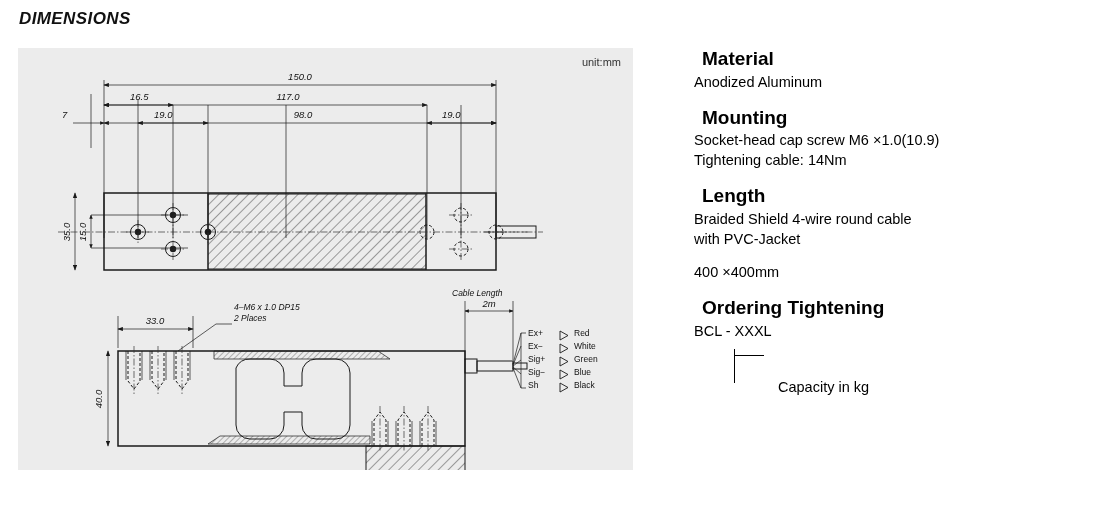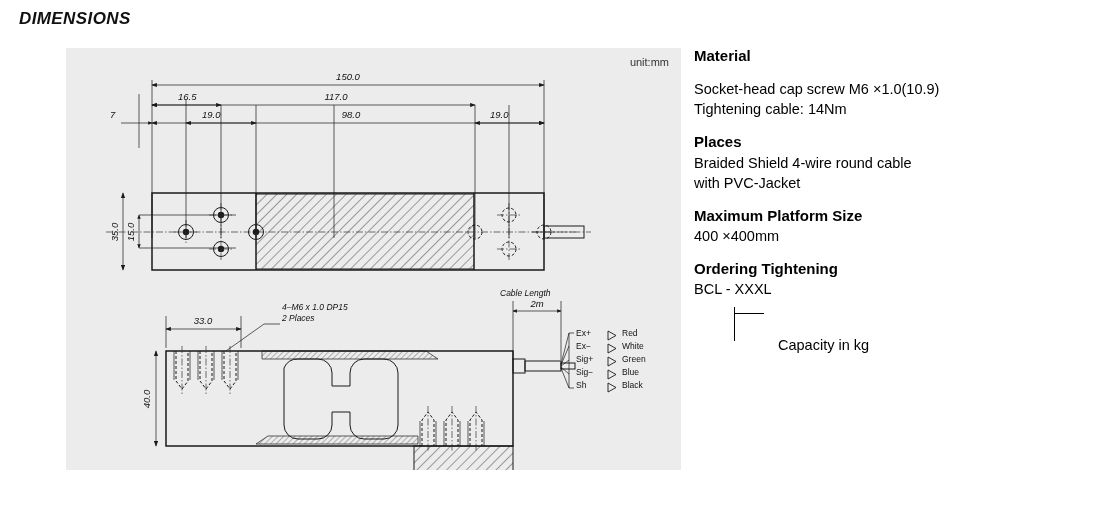--- a/index.html
+++ b/index.html
@@ -27,21 +27,20 @@
     color: #111111;
     text-align: right;
   }
   #drawing-panel {
     position: absolute;
     left: 18px;
     top: 48px;
     width: 615px;
     height: 422px;
     background: #ececec;
-    margin-left: 48px;
   }
   #unit-label {
     position: absolute;
     right: 12px;
     top: 8px;
     font-size: 11px;
     color: #333333;
   }
   #drawing-svg {
     position: absolute;
@@ -49,23 +48,24 @@
     top: 0;
   }
   #spec-panel {
     position: absolute;
     left: 694px;
     top: 46px;
     width: 400px;
   }
   .spec-block { margin-bottom: 13px; }
   .spec-head {
-    font-size: 15px;
+    font-size: 19px;
     font-weight: bold;
     line-height: 1.35;
+    margin-left: 8px;
   }
   .spec-line {
     font-size: 14.5px;
     line-height: 1.38;
     white-space: pre;
   }
   #order-code-row {
     font-size: 14.5px;
     line-height: 1.38;
     white-space: pre;
@@ -402,35 +402,36 @@
         <text class="wire-text" x="556" y="340">Black</text>
       </g>
     </g>
   </svg>
 </div>
 
 <div id="spec-panel">
 
   <div class="spec-block">
     <div class="spec-head">Material</div>
+    <div class="spec-line">Anodized Aluminum</div>
   </div>
 
   <div class="spec-block">
+    <div class="spec-head">Mounting</div>
     <div class="spec-line">Socket-head cap screw M6 ×1.0(10.9)</div>
     <div class="spec-line">Tightening cable: 14Nm</div>
   </div>
 
   <div class="spec-block">
-    <div class="spec-head">Places</div>
+    <div class="spec-head">Length</div>
     <div class="spec-line">Braided Shield 4-wire round cable</div>
     <div class="spec-line">with PVC-Jacket</div>
   </div>
 
   <div class="spec-block">
-    <div class="spec-head">Maximum Platform Size</div>
     <div class="spec-line">400 ×400mm</div>
   </div>
 
   <div class="spec-block">
     <div class="spec-head">Ordering Tightening</div>
     <div id="order-code-row"><span>BCL - </span><span class="order-var">XXX</span><span>L</span></div>
     <div id="capacity-note">
       <div id="capacity-leader"></div>
       <div id="capacity-label">Capacity in kg</div>
     </div>

